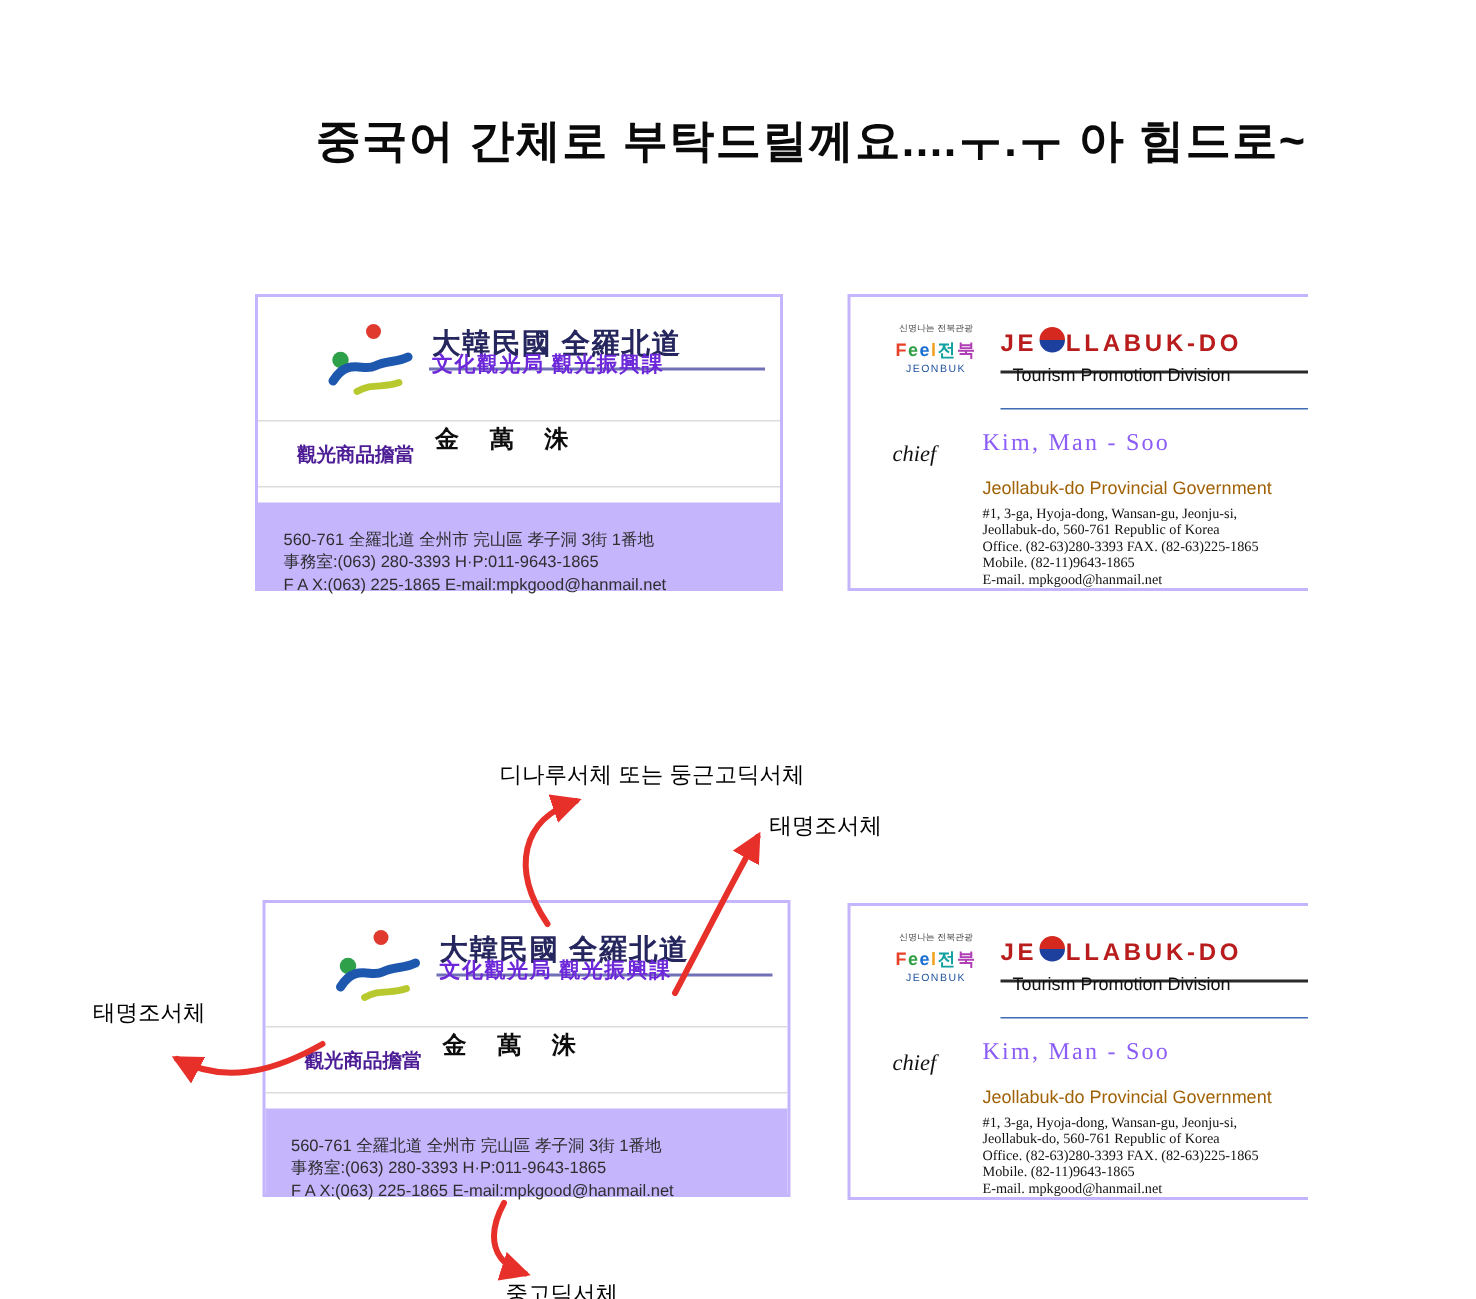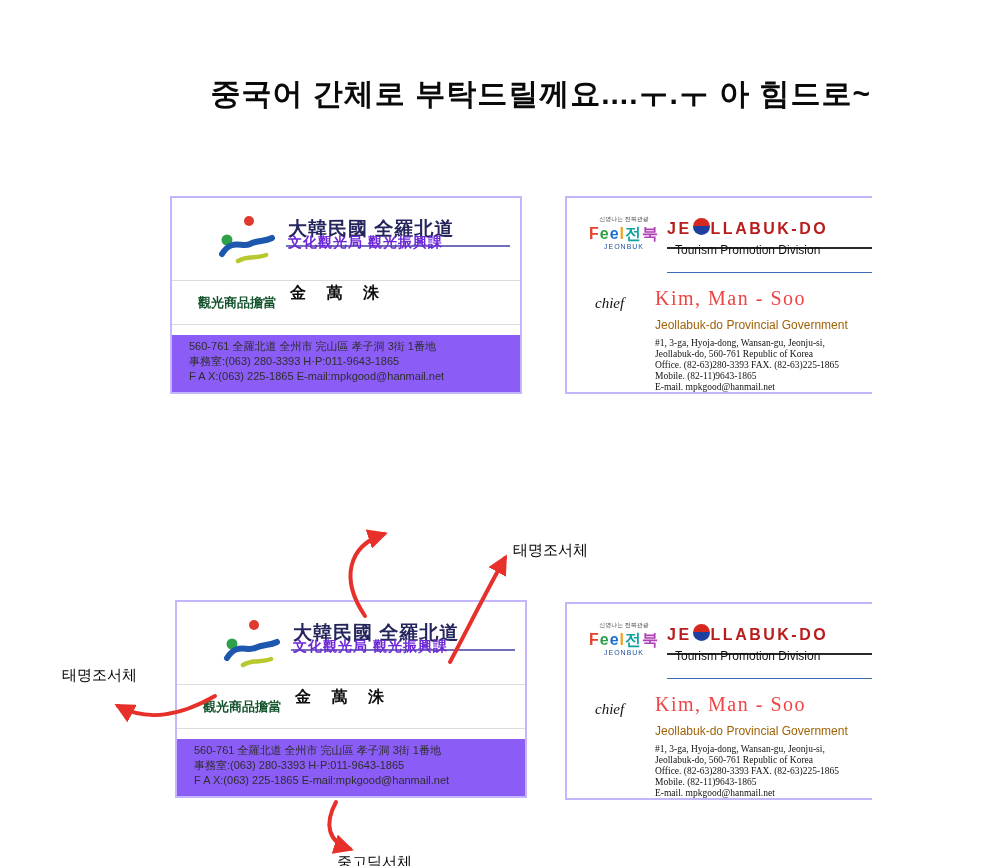--- a/index.html
+++ b/index.html
@@ -23,38 +23,38 @@
   .pos-en-bot { left:565px; top:558px; }
 
   
   .kr-logo { position:absolute; left:46px; top:16px; width:58px; height:54px; }
   .kr-org1 { position:absolute; left:116px; top:18px; font-size:19px; font-weight:bold; color:#26265e; letter-spacing:1px; white-space:nowrap; }
   .kr-rule-blue { position:absolute; left:114px; top:47px; width:224px; height:2px; background:#7070b8; }
   .kr-org2 { position:absolute; left:116px; top:36px; font-size:14px; font-weight:bold; color:#6d28d9; letter-spacing:1px; white-space:nowrap; }
   .kr-rule-gray { position:absolute; left:0; width:100%; height:1px; background:#dcdcdc; }
   .kr-rule-gray1 { top:82px; }
   .kr-rule-gray2 { top:126px; }
-  .kr-role { position:absolute; left:26px; top:96px; font-size:13px; font-weight:bold; color:#14532d; white-space:nowrap; }
+  .kr-role { position:absolute; left:26px; top:96px; font-size:13px; font-weight:bold; color:#4c1d95; white-space:nowrap; }
   .kr-name { position:absolute; left:118px; top:85px; font-size:16px; font-weight:bold; color:#0d0d0d; letter-spacing:8px; white-space:nowrap; }
-  .kr-footer { position:absolute; left:0; bottom:0; width:100%; height:57px; background:#8b5cf6; padding:4px 0 0 17px; }
+  .kr-footer { position:absolute; left:0; bottom:0; width:100%; height:57px; background:#c4b5fd; padding:18px 0 0 17px; }
   .kr-footer div { font-size:11px; line-height:15px; color:#2e2e2e; white-space:nowrap; }
 
   
   .en-logo { position:absolute; left:16px; top:16px; width:82px; text-align:center; }
   .en-logo-top { font-size:7px; color:#444; white-space:nowrap; transform:scale(0.85); }
-  .en-logo-main { font-size:16px; font-weight:bold; line-height:19px; white-space:nowrap; letter-spacing:1px; }
+  .en-logo-main { font-size:12px; font-weight:bold; line-height:19px; white-space:nowrap; letter-spacing:1px; }
   .en-logo-sub { font-size:7px; color:#1c4f9e; letter-spacing:1px; }
   .en-title { position:absolute; left:100px; top:20px; font-size:16px; font-weight:bold; color:#b91c1c; letter-spacing:2.5px; white-space:nowrap; }
   .taegeuk { display:inline-block; width:17px; height:17px; border-radius:50%;
     background:linear-gradient(180deg,#d5281e 50%,#1d3f9e 50%); vertical-align:-1px; margin:0 1px; }
   .en-rule-dark { position:absolute; left:100px; top:49px; width:240px; height:2px; background:#2a2a2a; }
   .en-division { position:absolute; left:108px; top:45px; font-size:12px; color:#111; white-space:nowrap; }
   .en-rule-blue2 { position:absolute; left:100px; top:74px; width:240px; height:1px; background:#3f6db5; }
   .en-chief { position:absolute; left:28px; top:97px; font-size:15px; font-style:italic; font-family:"Liberation Serif", serif; color:#111; }
-  .en-name { position:absolute; left:88px; top:89px; font-size:20px; font-family:"Liberation Serif", serif; letter-spacing:1.5px; color:#ef4444; white-space:nowrap; }
+  .en-name { position:absolute; left:88px; top:89px; font-size:16px; font-family:"Liberation Serif", serif; letter-spacing:1.5px; color:#8b5cf6; white-space:nowrap; }
   .en-gov { position:absolute; left:88px; top:120px; font-size:12px; color:#a16207; white-space:nowrap; }
   .en-addr { position:absolute; left:88px; top:140px; font-family:"Liberation Serif", serif; font-size:9.5px; line-height:11px; color:#111; }
   .en-addr div { white-space:nowrap; }
 
   
   .anno { position:absolute; font-size:15px; color:#000; white-space:nowrap; }
   .anno-top    { left:333px; top:463px; }
   .anno-right  { left:513px; top:497px; }
   .anno-left   { left:62px;  top:622px; }
   .anno-bottom { left:337px; top:809px; }
@@ -146,20 +146,21 @@
     <div class="en-gov">Jeollabuk-do Provincial Government</div>
     <div class="en-addr">
       <div>#1, 3-ga, Hyoja-dong, Wansan-gu, Jeonju-si,</div>
       <div>Jeollabuk-do, 560-761  Republic of Korea</div>
       <div>Office. (82-63)280-3393  FAX. (82-63)225-1865</div>
       <div>Mobile. (82-11)9643-1865</div>
       <div>E-mail. mpkgood@hanmail.net</div>
     </div>
   </div>
 
+  <div class="anno anno-top">디나루서체 또는 둥근고딕서체</div>
   <div class="anno anno-right">태명조서체</div>
   <div class="anno anno-left">태명조서체</div>
   <div class="anno anno-bottom">중고딕서체</div>
 
   <svg class="arrows" viewBox="0 0 984 866">
     <defs>
       <marker id="ah" viewBox="0 0 10 10" refX="8" refY="5" markerWidth="5" markerHeight="5" orient="auto">
         <path d="M0,0 L10,5 L0,10 z" fill="#e8302a"></path>
       </marker>
     </defs>

